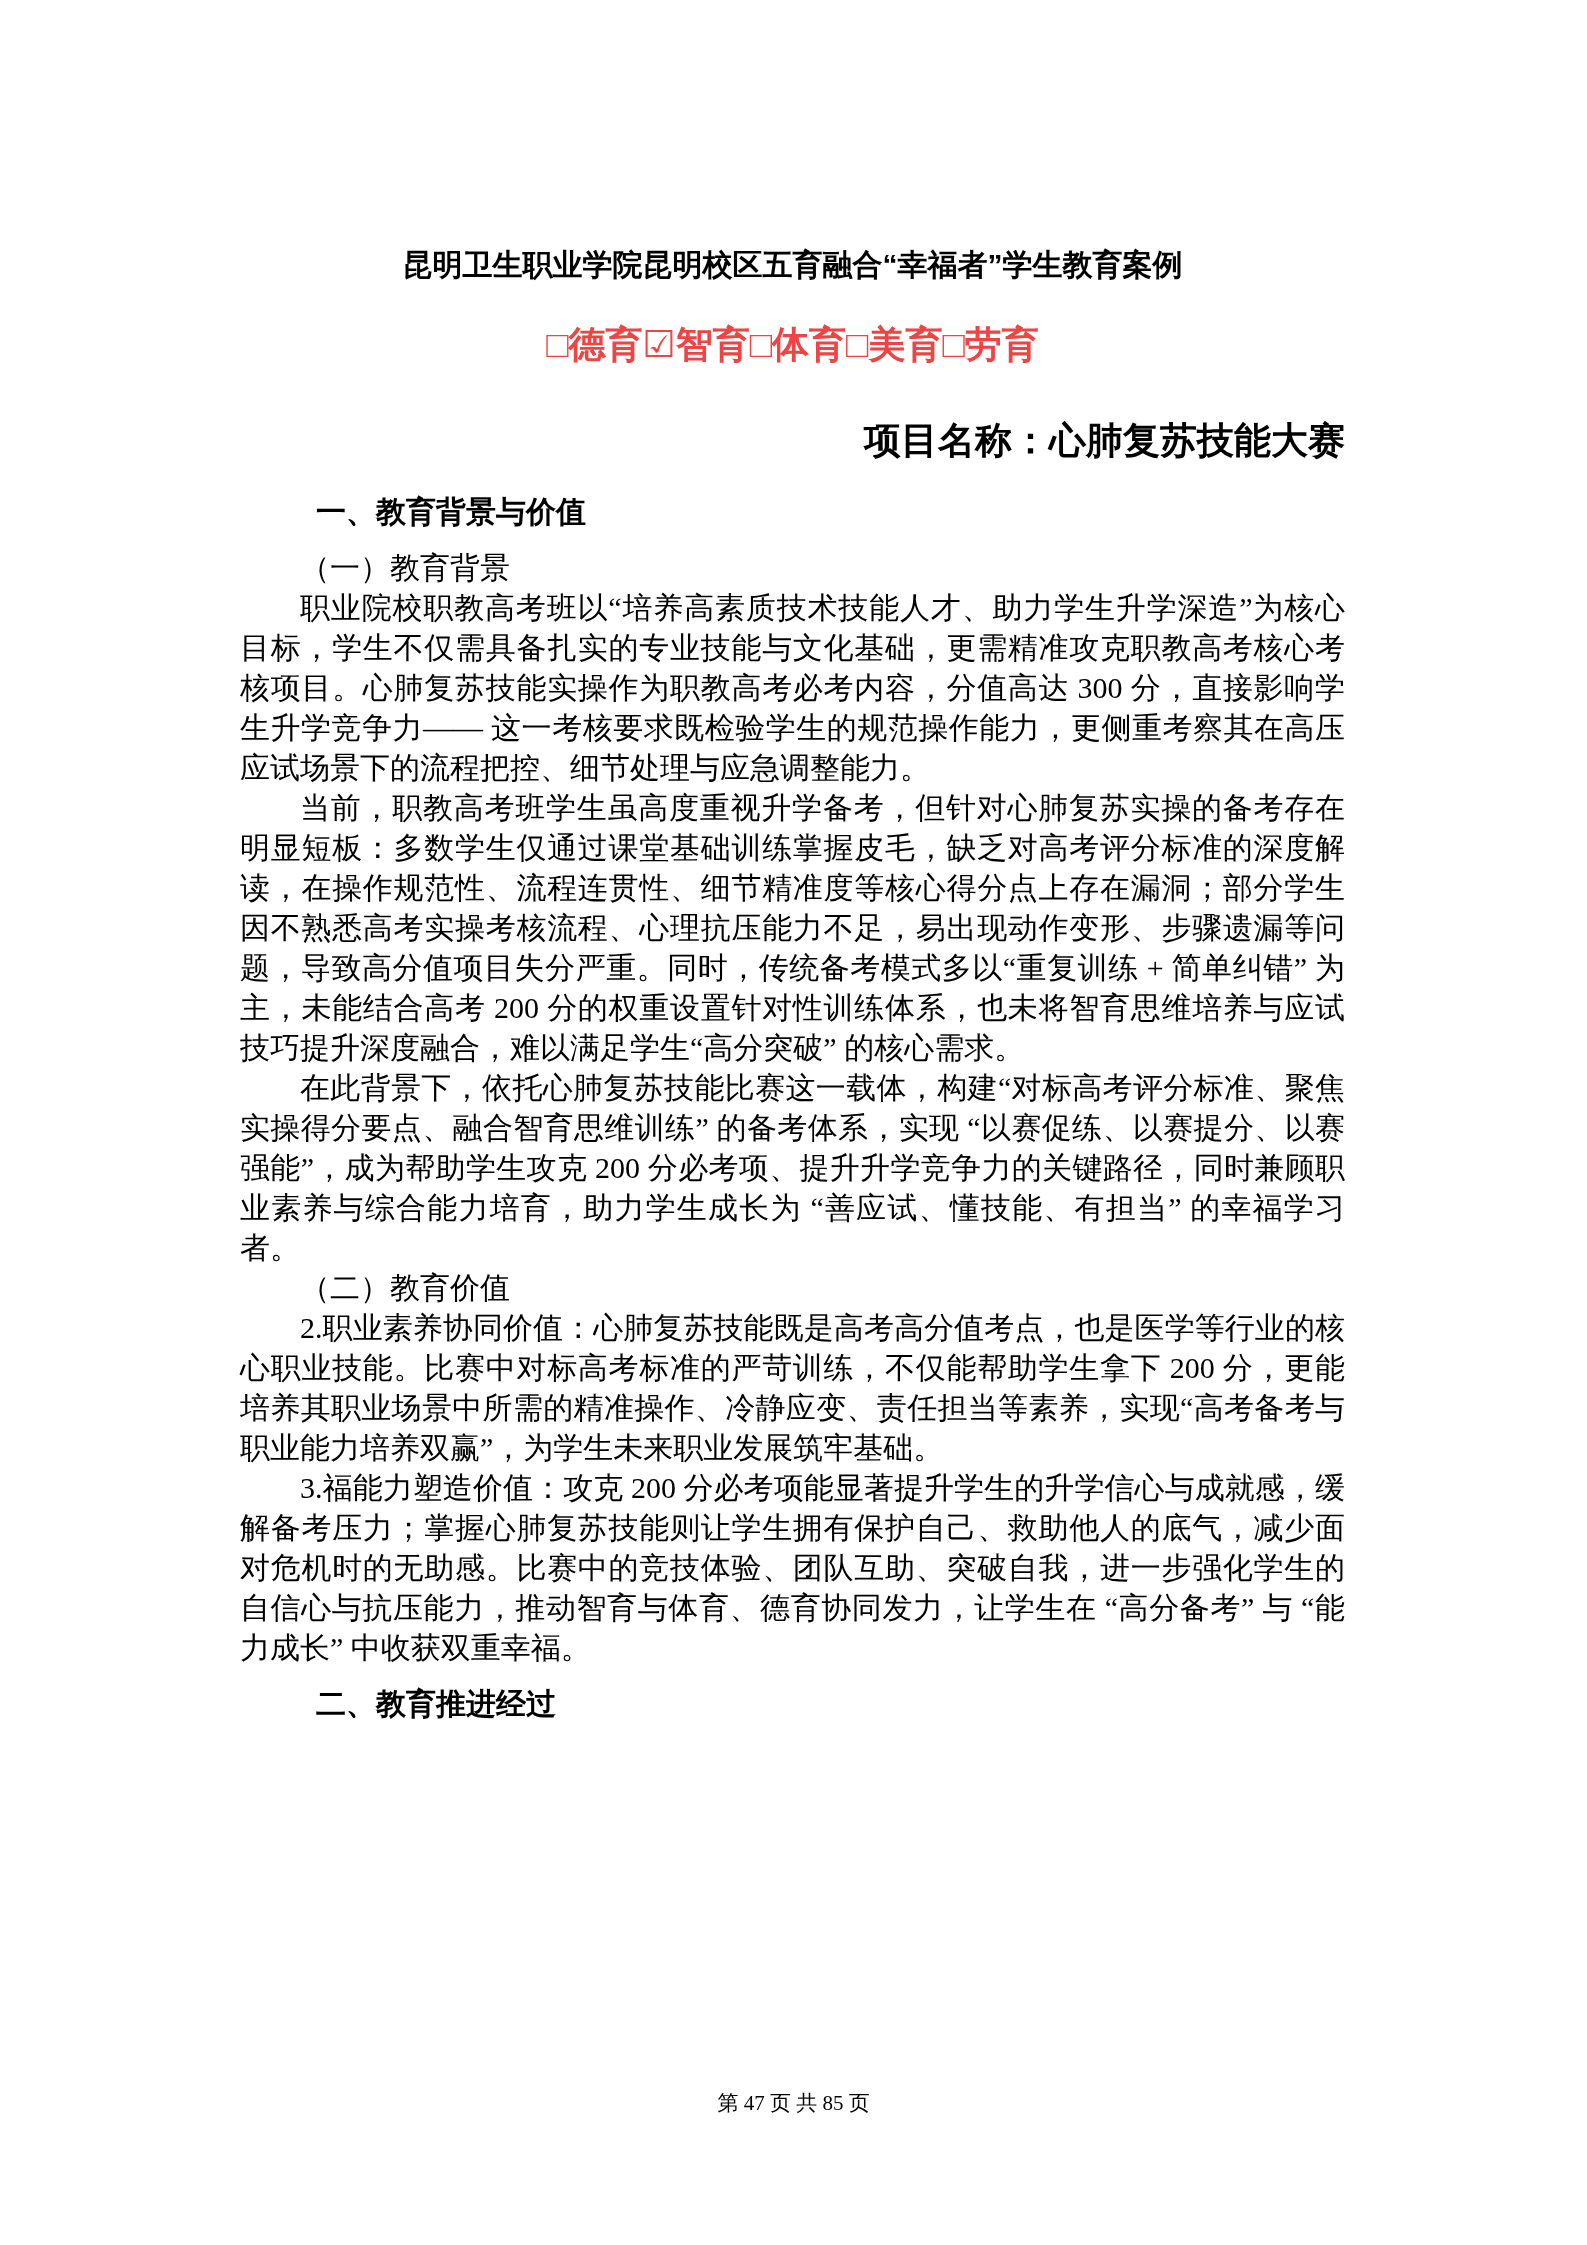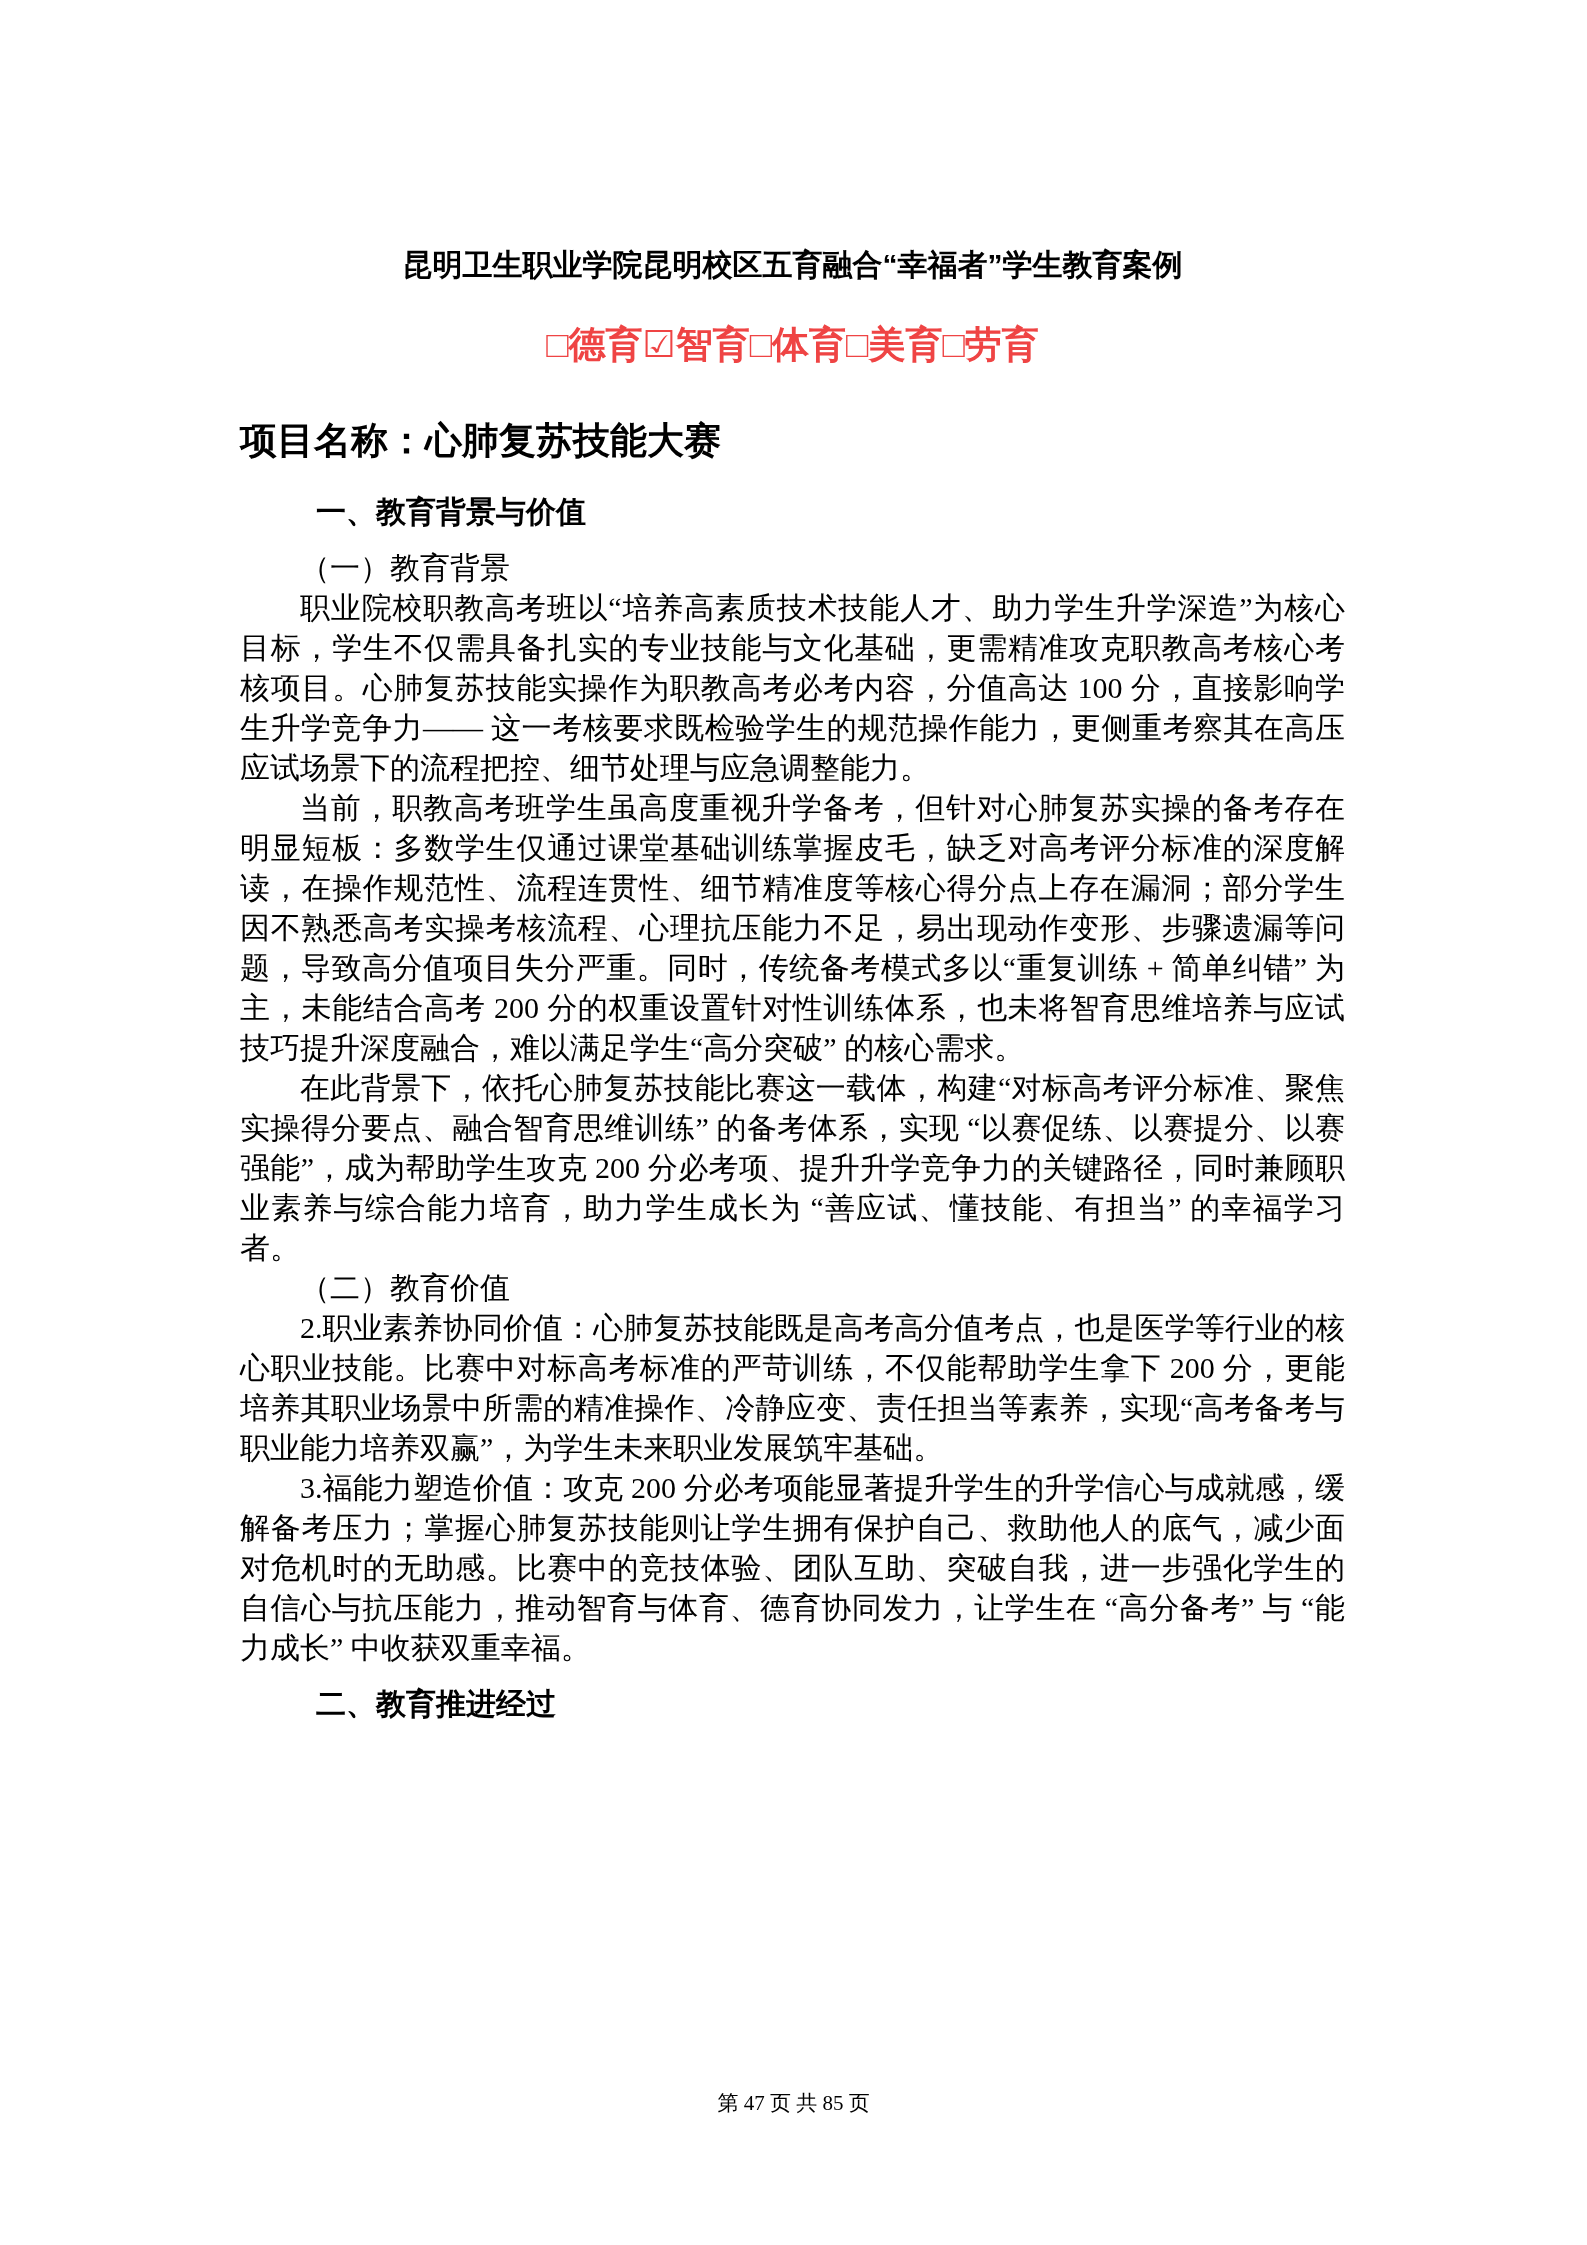--- a/index.html
+++ b/index.html
@@ -35,21 +35,21 @@
     line-height: 1.1;
     text-align: center;
     color: #ef4444;
     margin: 0 0 56px 0;
   }
   .project-title {
     font-family: "Liberation Sans", "DejaVu Sans", sans-serif;
     font-weight: 700;
     font-size: 37px;
     line-height: 1.1;
-    text-align: left;
+    text-align: right;
     margin: 0 0 30px 0;
   }
   .body-text {
     font-family: "Liberation Serif", "DejaVu Serif", serif;
     font-size: 30px;
     line-height: 40px;
   }
   .section-heading {
     font-weight: 700;
     text-indent: 2em;
@@ -87,21 +87,21 @@
   <div class="category-line">□德育☑智育□体育□美育□劳育</div>
 
   <h2 class="project-title">项目名称：心肺复苏技能大赛</h2>
 
   <div class="body-text">
 
     <p class="section-heading">一、教育背景与价值</p>
 
     <p class="sub-heading">（一）教育背景</p>
 
-    <p class="para">职业院校职教高考班以“培养高素质技术技能人才、助力学生升学深造”为核心目标，学生不仅需具备扎实的专业技能与文化基础，更需精准攻克职教高考核心考核项目。心肺复苏技能实操作为职教高考必考内容，分值高达 100 分，直接影响学生升学竞争力—— 这一考核要求既检验学生的规范操作能力，更侧重考察其在高压应试场景下的流程把控、细节处理与应急调整能力。</p>
+    <p class="para">职业院校职教高考班以“培养高素质技术技能人才、助力学生升学深造”为核心目标，学生不仅需具备扎实的专业技能与文化基础，更需精准攻克职教高考核心考核项目。心肺复苏技能实操作为职教高考必考内容，分值高达 300 分，直接影响学生升学竞争力—— 这一考核要求既检验学生的规范操作能力，更侧重考察其在高压应试场景下的流程把控、细节处理与应急调整能力。</p>
 
     <p class="para">当前，职教高考班学生虽高度重视升学备考，但针对心肺复苏实操的备考存在明显短板：多数学生仅通过课堂基础训练掌握皮毛，缺乏对高考评分标准的深度解读，在操作规范性、流程连贯性、细节精准度等核心得分点上存在漏洞；部分学生因不熟悉高考实操考核流程、心理抗压能力不足，易出现动作变形、步骤遗漏等问题，导致高分值项目失分严重。同时，传统备考模式多以“重复训练 + 简单纠错” 为主，未能结合高考 200 分的权重设置针对性训练体系，也未将智育思维培养与应试技巧提升深度融合，难以满足学生“高分突破” 的核心需求。</p>
 
     <p class="para">在此背景下，依托心肺复苏技能比赛这一载体，构建“对标高考评分标准、聚焦实操得分要点、融合智育思维训练” 的备考体系，实现 “以赛促练、以赛提分、以赛强能”，成为帮助学生攻克 200 分必考项、提升升学竞争力的关键路径，同时兼顾职业素养与综合能力培育，助力学生成长为 “善应试、懂技能、有担当” 的幸福学习者。</p>
 
     <p class="sub-heading">（二）教育价值</p>
 
 
     <p class="para">2.职业素养协同价值：心肺复苏技能既是高考高分值考点，也是医学等行业的核心职业技能。比赛中对标高考标准的严苛训练，不仅能帮助学生拿下 200 分，更能培养其职业场景中所需的精准操作、冷静应变、责任担当等素养，实现“高考备考与职业能力培养双赢”，为学生未来职业发展筑牢基础。</p>
 

